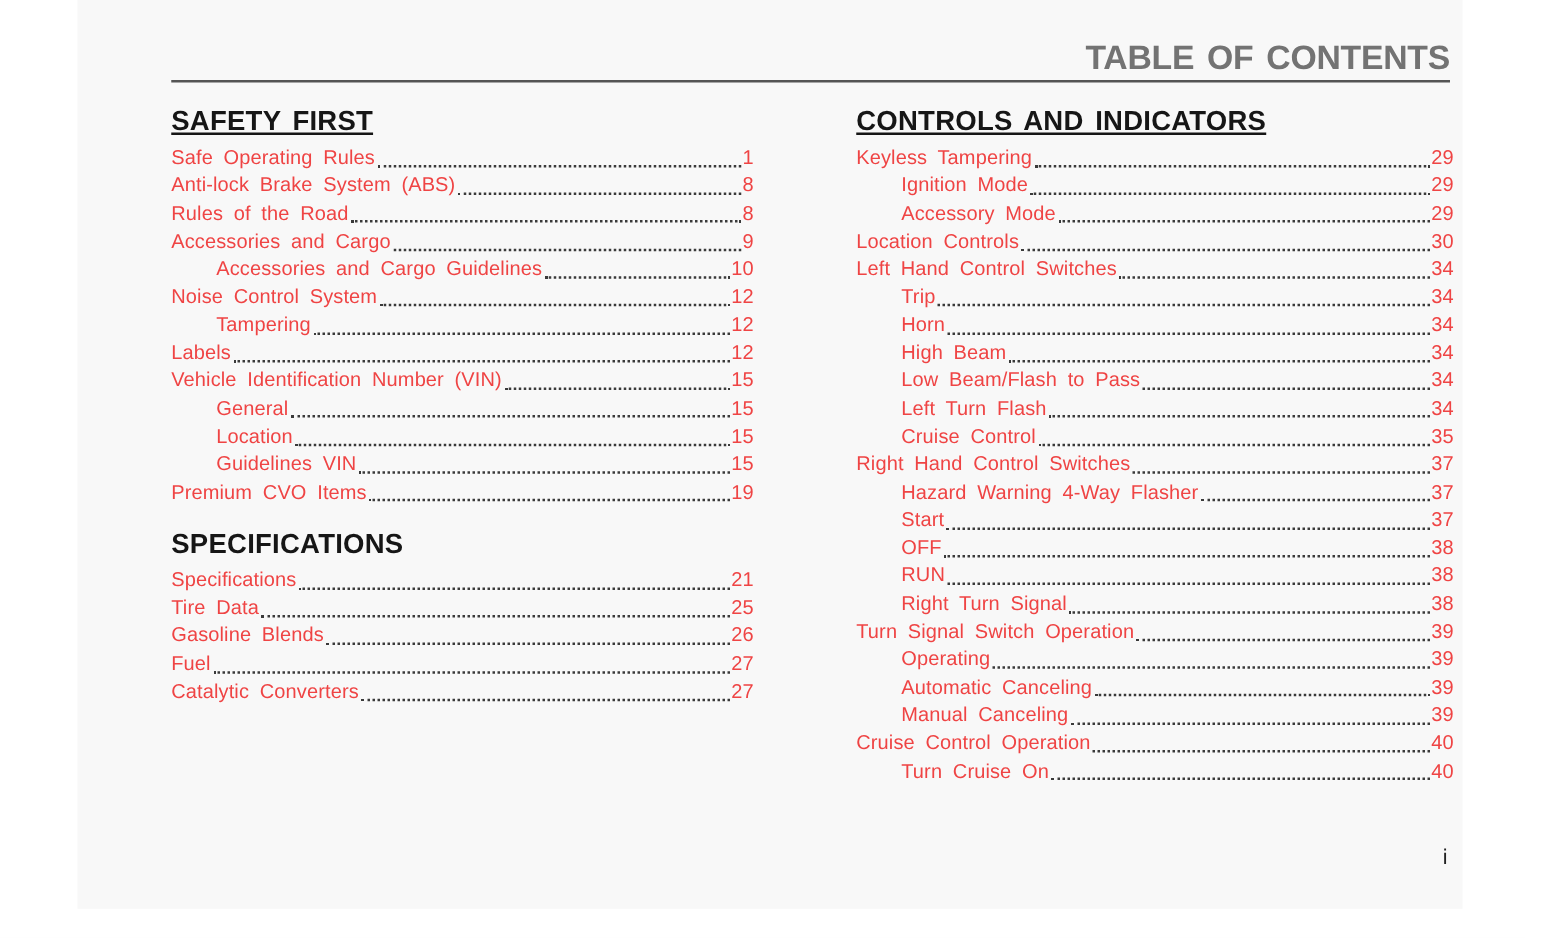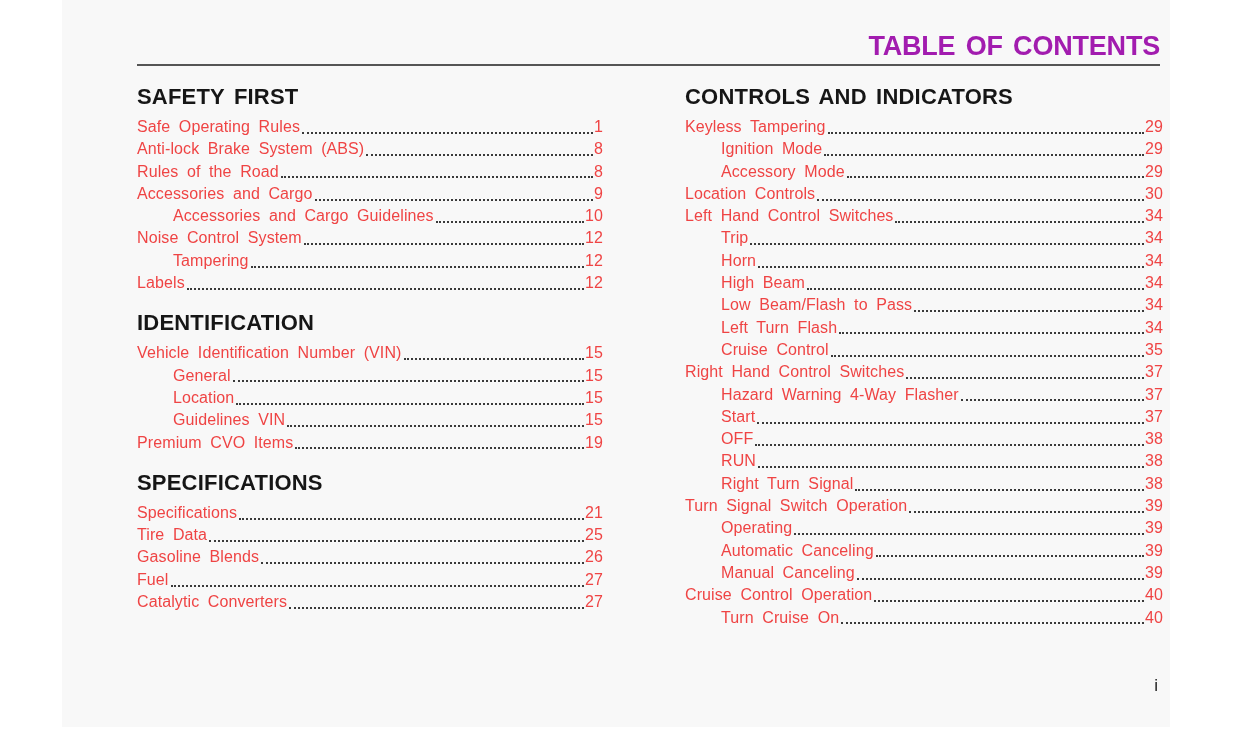--- a/index.html
+++ b/index.html
@@ -22,21 +22,21 @@
     height: 727px;
     background: #f8f8f8;
   }
 
   .toc-title {
     position: absolute;
     top: 31px;
     right: 10px;
     font-size: 27px;
     font-weight: bold;
-    color: #a21caf;
+    color: #737373;
     letter-spacing: -0.2px;
     word-spacing: 3px;
     line-height: 30px;
     white-space: nowrap;
   }
 
   .title-rule {
     position: absolute;
     top: 64px;
     left: 75px;
@@ -54,21 +54,21 @@
 
   .section-heading {
     font-size: 22px;
     font-weight: bold;
     line-height: 26px;
     color: #161616;
     letter-spacing: 0.2px;
     word-spacing: 3px;
     margin: 16px 0 6px 0;
   }
-  .toc-column .section-heading:first-child { margin-top: 0; }
+  .toc-column .section-heading:first-child { margin-top: 0; text-decoration: underline; }
 
   .toc-entry {
     display: flex;
     align-items: baseline;
     font-size: 16px;
     line-height: 22.3px;
     color: #ef4444;
     word-spacing: 4px;
     letter-spacing: 0.1px;
   }
@@ -140,21 +140,20 @@
         <div class="toc-entry indent">
           <span class="entry-label">Tampering</span>
           <span class="dots"></span>
           <span class="entry-page">12</span>
         </div>
         <div class="toc-entry">
           <span class="entry-label">Labels</span>
           <span class="dots"></span>
           <span class="entry-page">12</span>
         </div>
-        <div class="section-heading">IDENTIFICATION</div>
         <div class="toc-entry">
           <span class="entry-label">Vehicle Identification Number (VIN)</span>
           <span class="dots"></span>
           <span class="entry-page">15</span>
         </div>
         <div class="toc-entry indent">
           <span class="entry-label">General</span>
           <span class="dots"></span>
           <span class="entry-page">15</span>
         </div>

